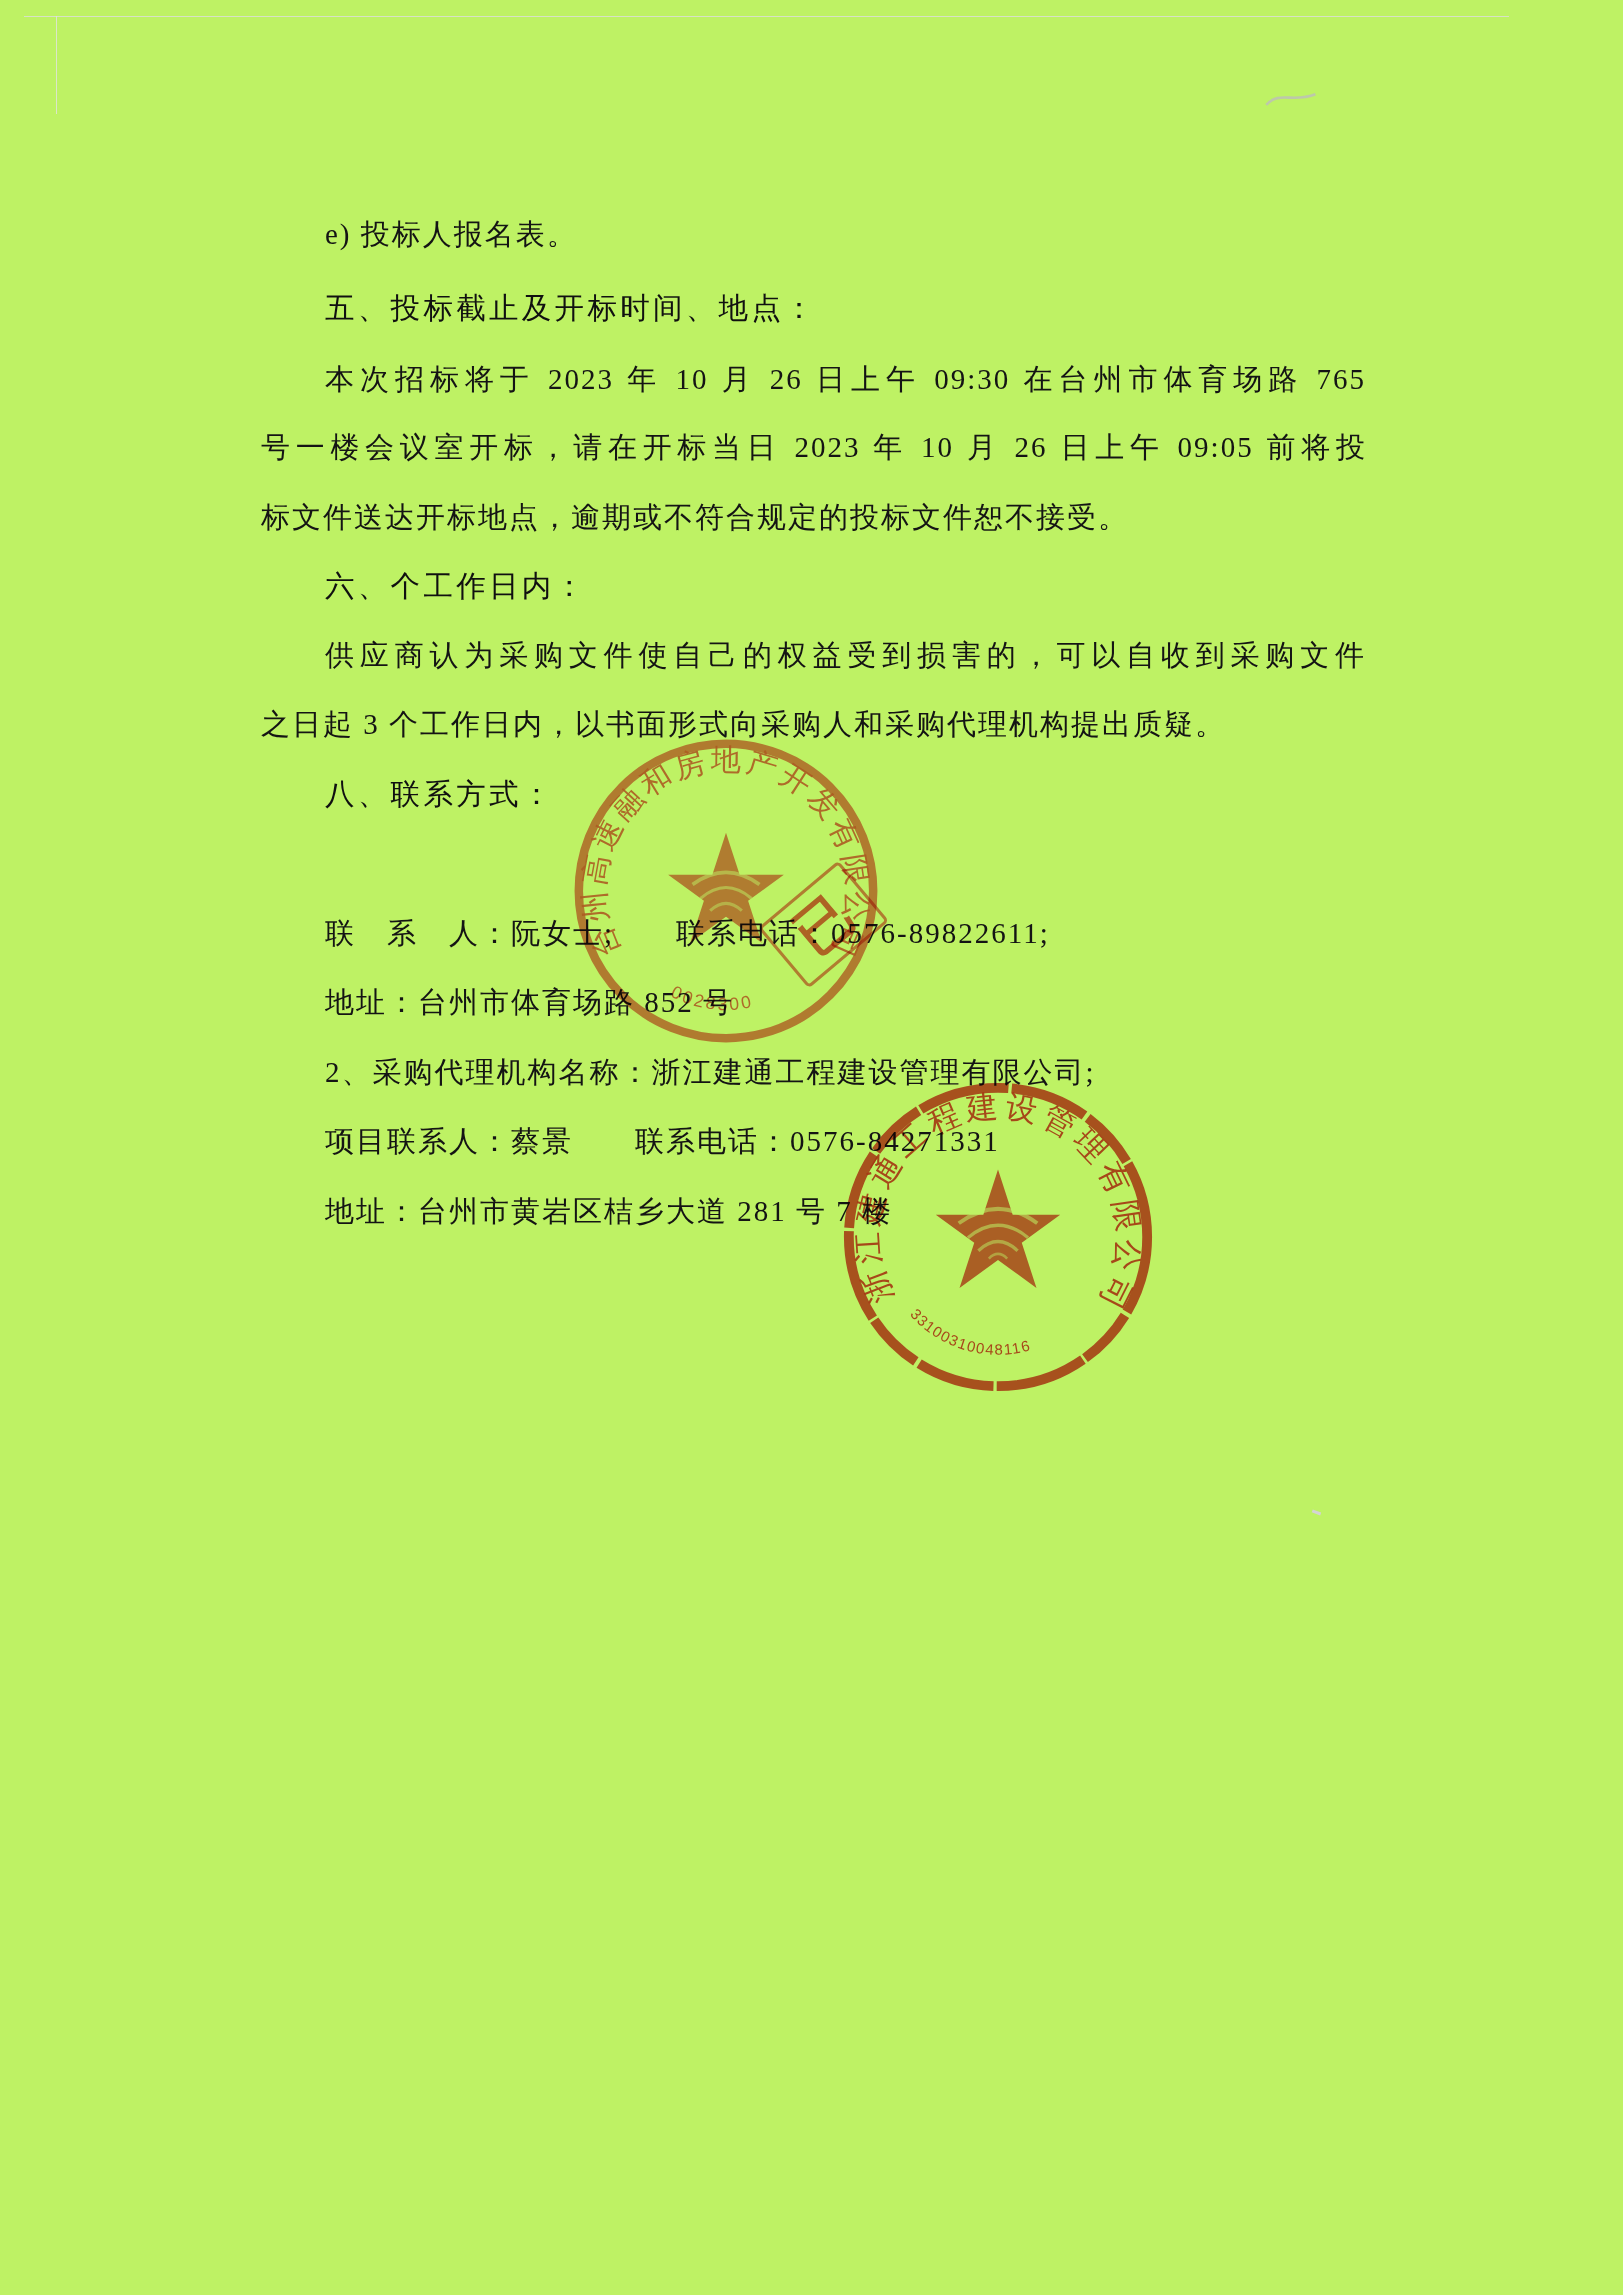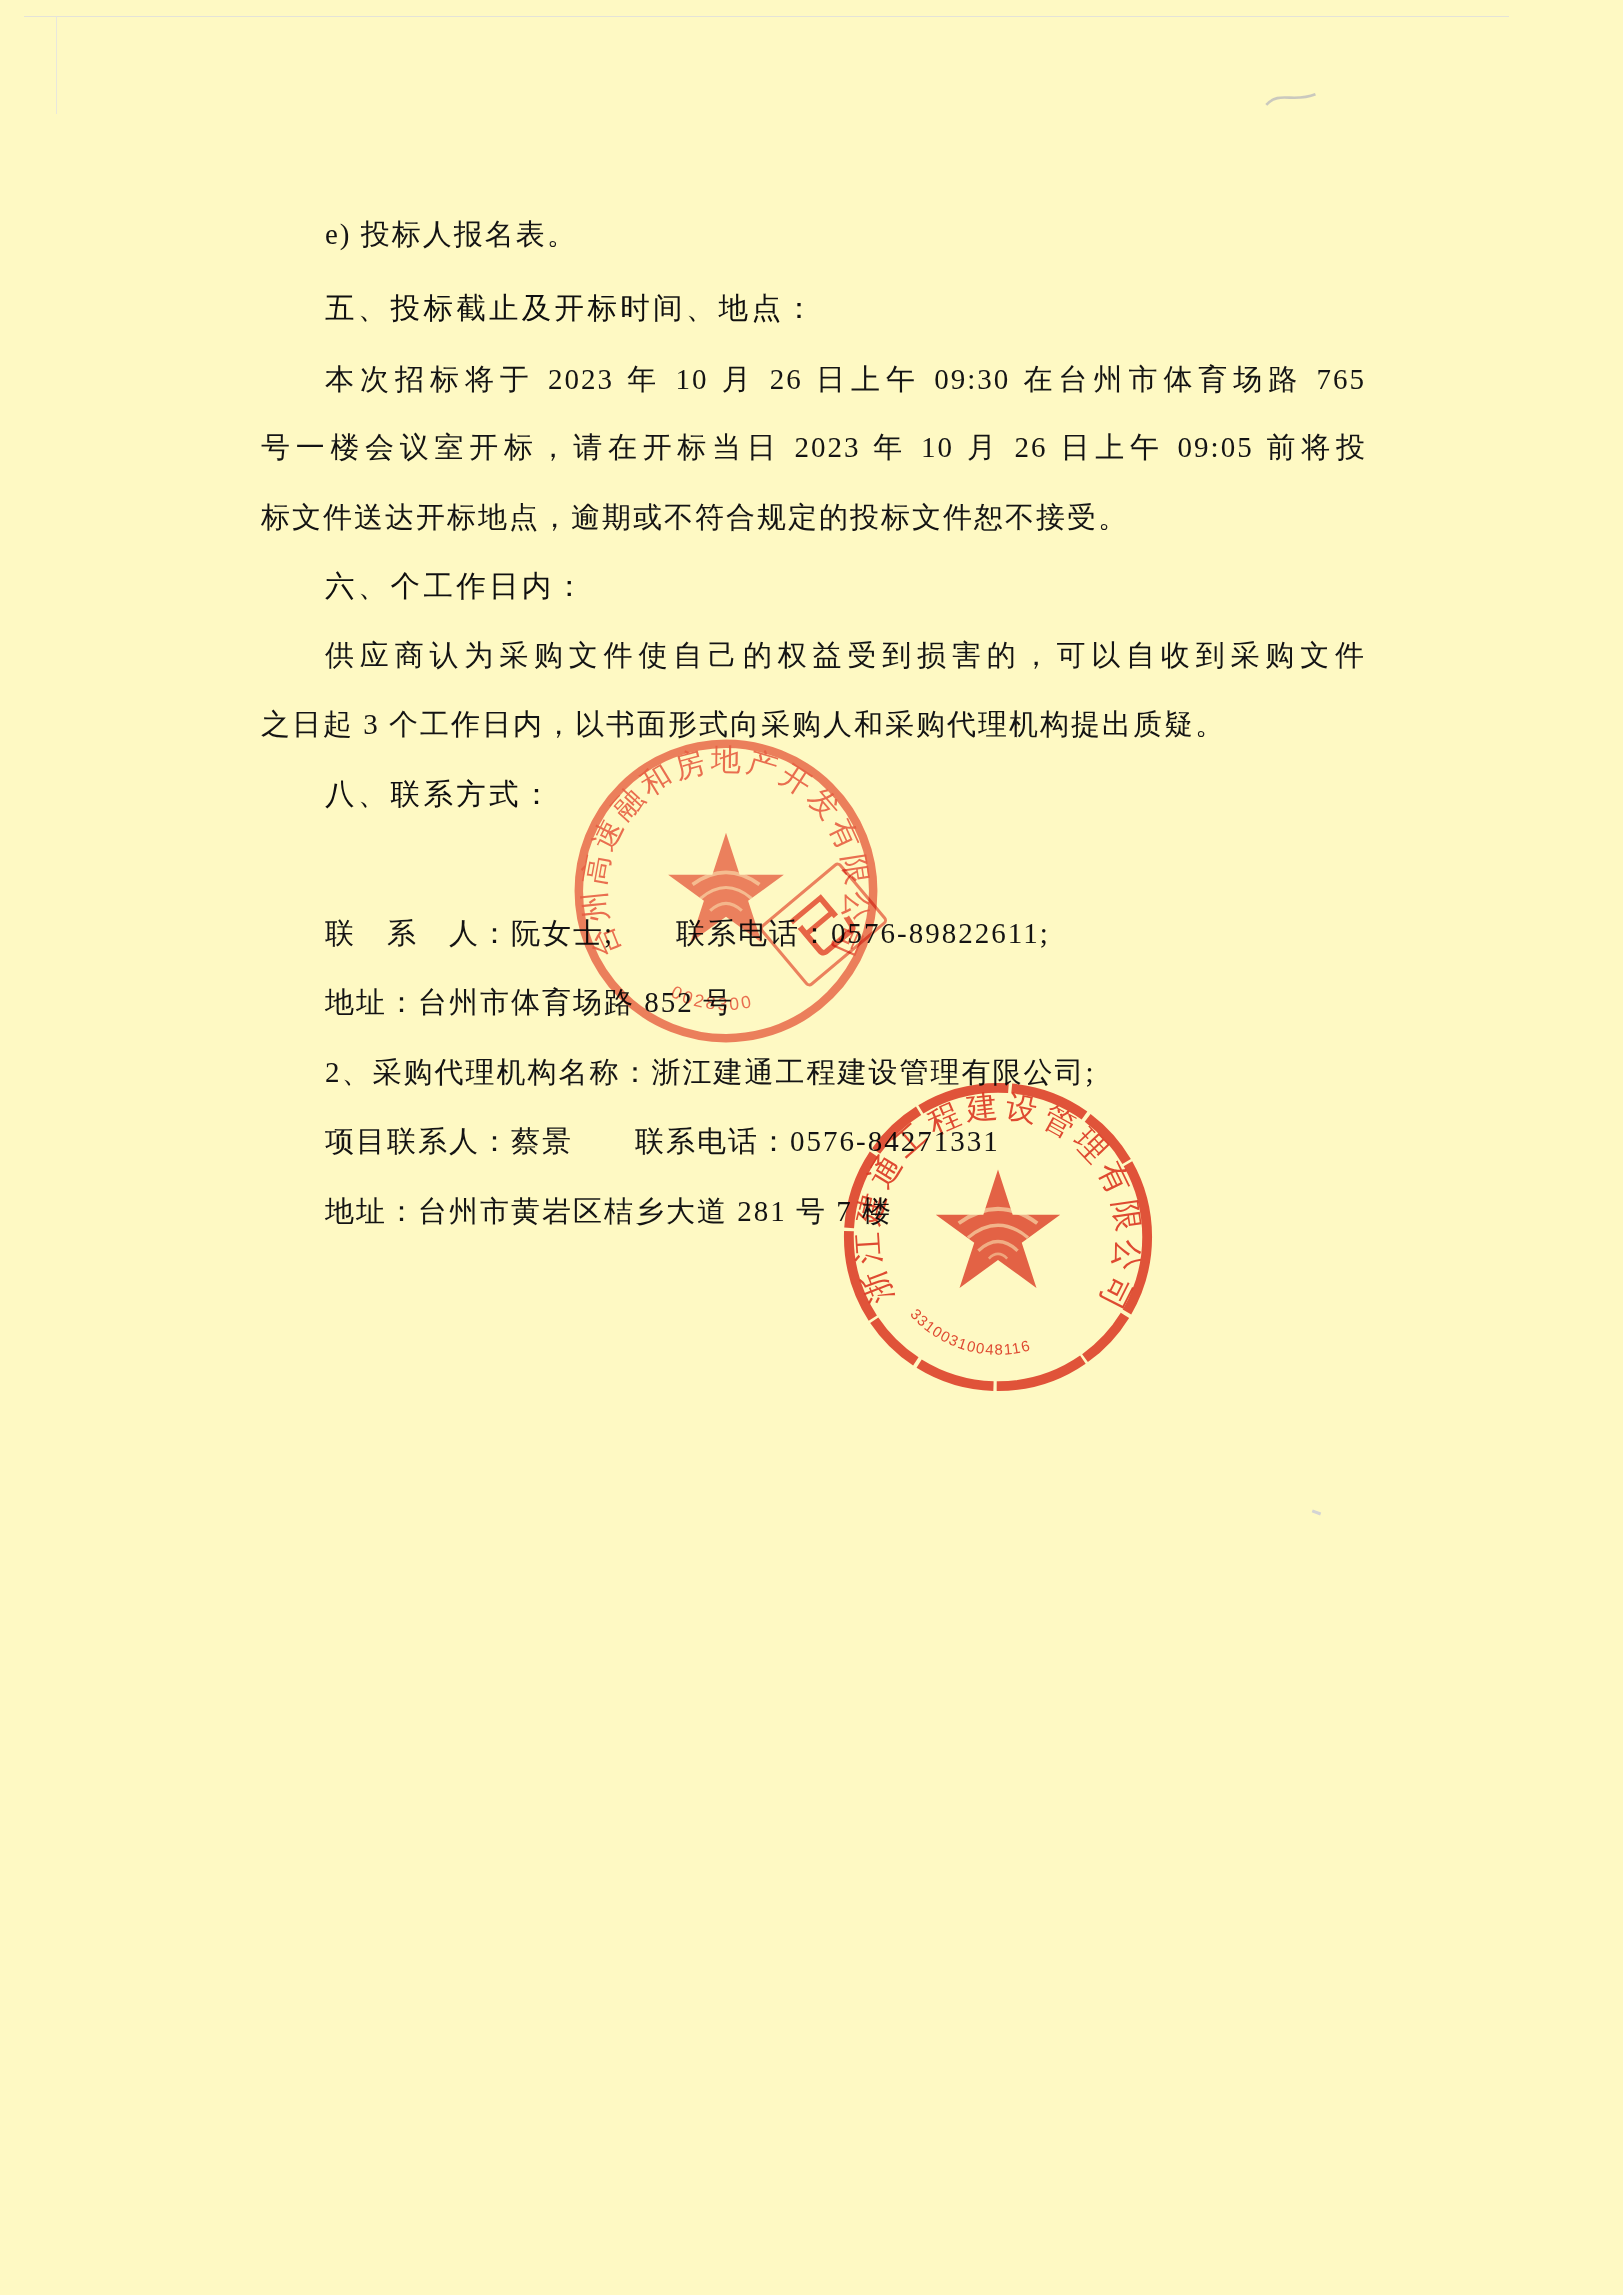--- a/index.html
+++ b/index.html
@@ -1,16 +1,16 @@
 <!DOCTYPE html>
 <html style="font-size:10.5px"><head>
 <meta charset="utf-8">
 <style>
   html,body{margin:0;padding:0;background:#ffffff;}
-  .page{position:relative;width:1623px;height:2295px;background:#fef9c3;overflow:hidden;}
+  .page{position:relative;width:1623px;height:2295px;background:#bef264;overflow:hidden;}
 
   .line{position:absolute;font-family:"Liberation Serif","DejaVu Serif",serif;
         font-size:29px;color:#141414;letter-spacing:2px;line-height:1.3;white-space:pre;}
   .heading{font-family:"Liberation Sans","DejaVu Sans",sans-serif;font-weight:400;
         font-size:29.5px;letter-spacing:3.3px;color:#101010;}
   .indent{left:325px;}
   .cont{left:261px;}
   .j{white-space:normal;text-align:justify;text-align-last:justify;font-family:Liberation Serif, serif;}
 
   .seal{position:absolute;mix-blend-mode:multiply;}

